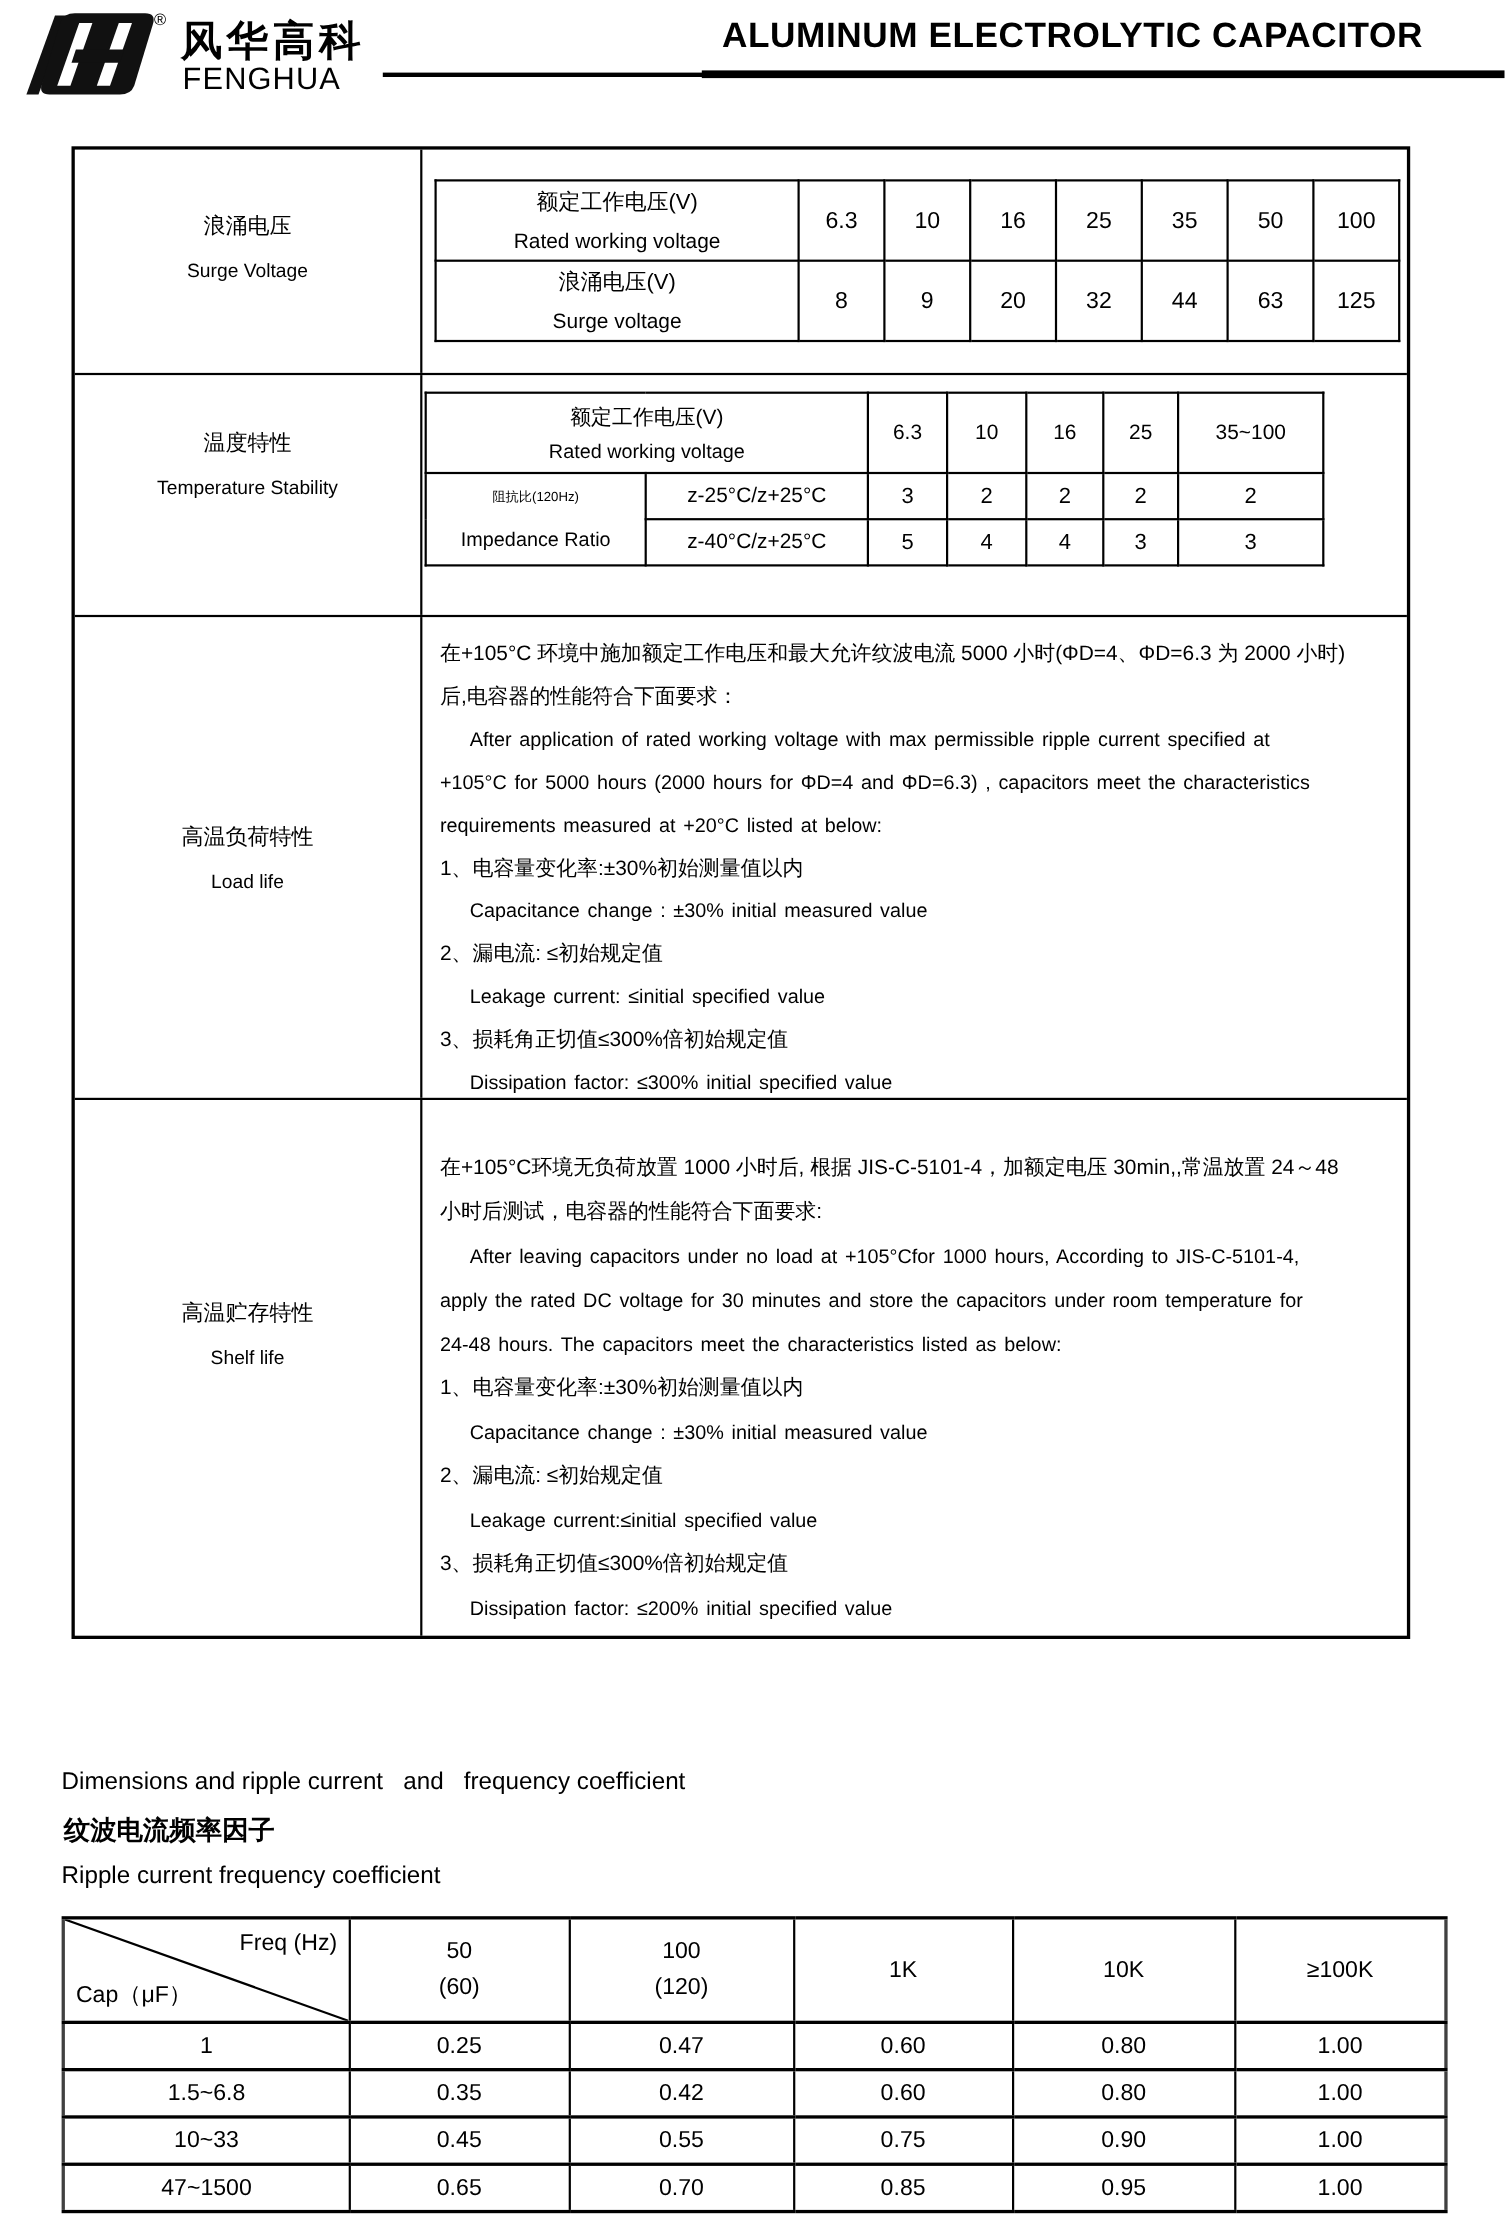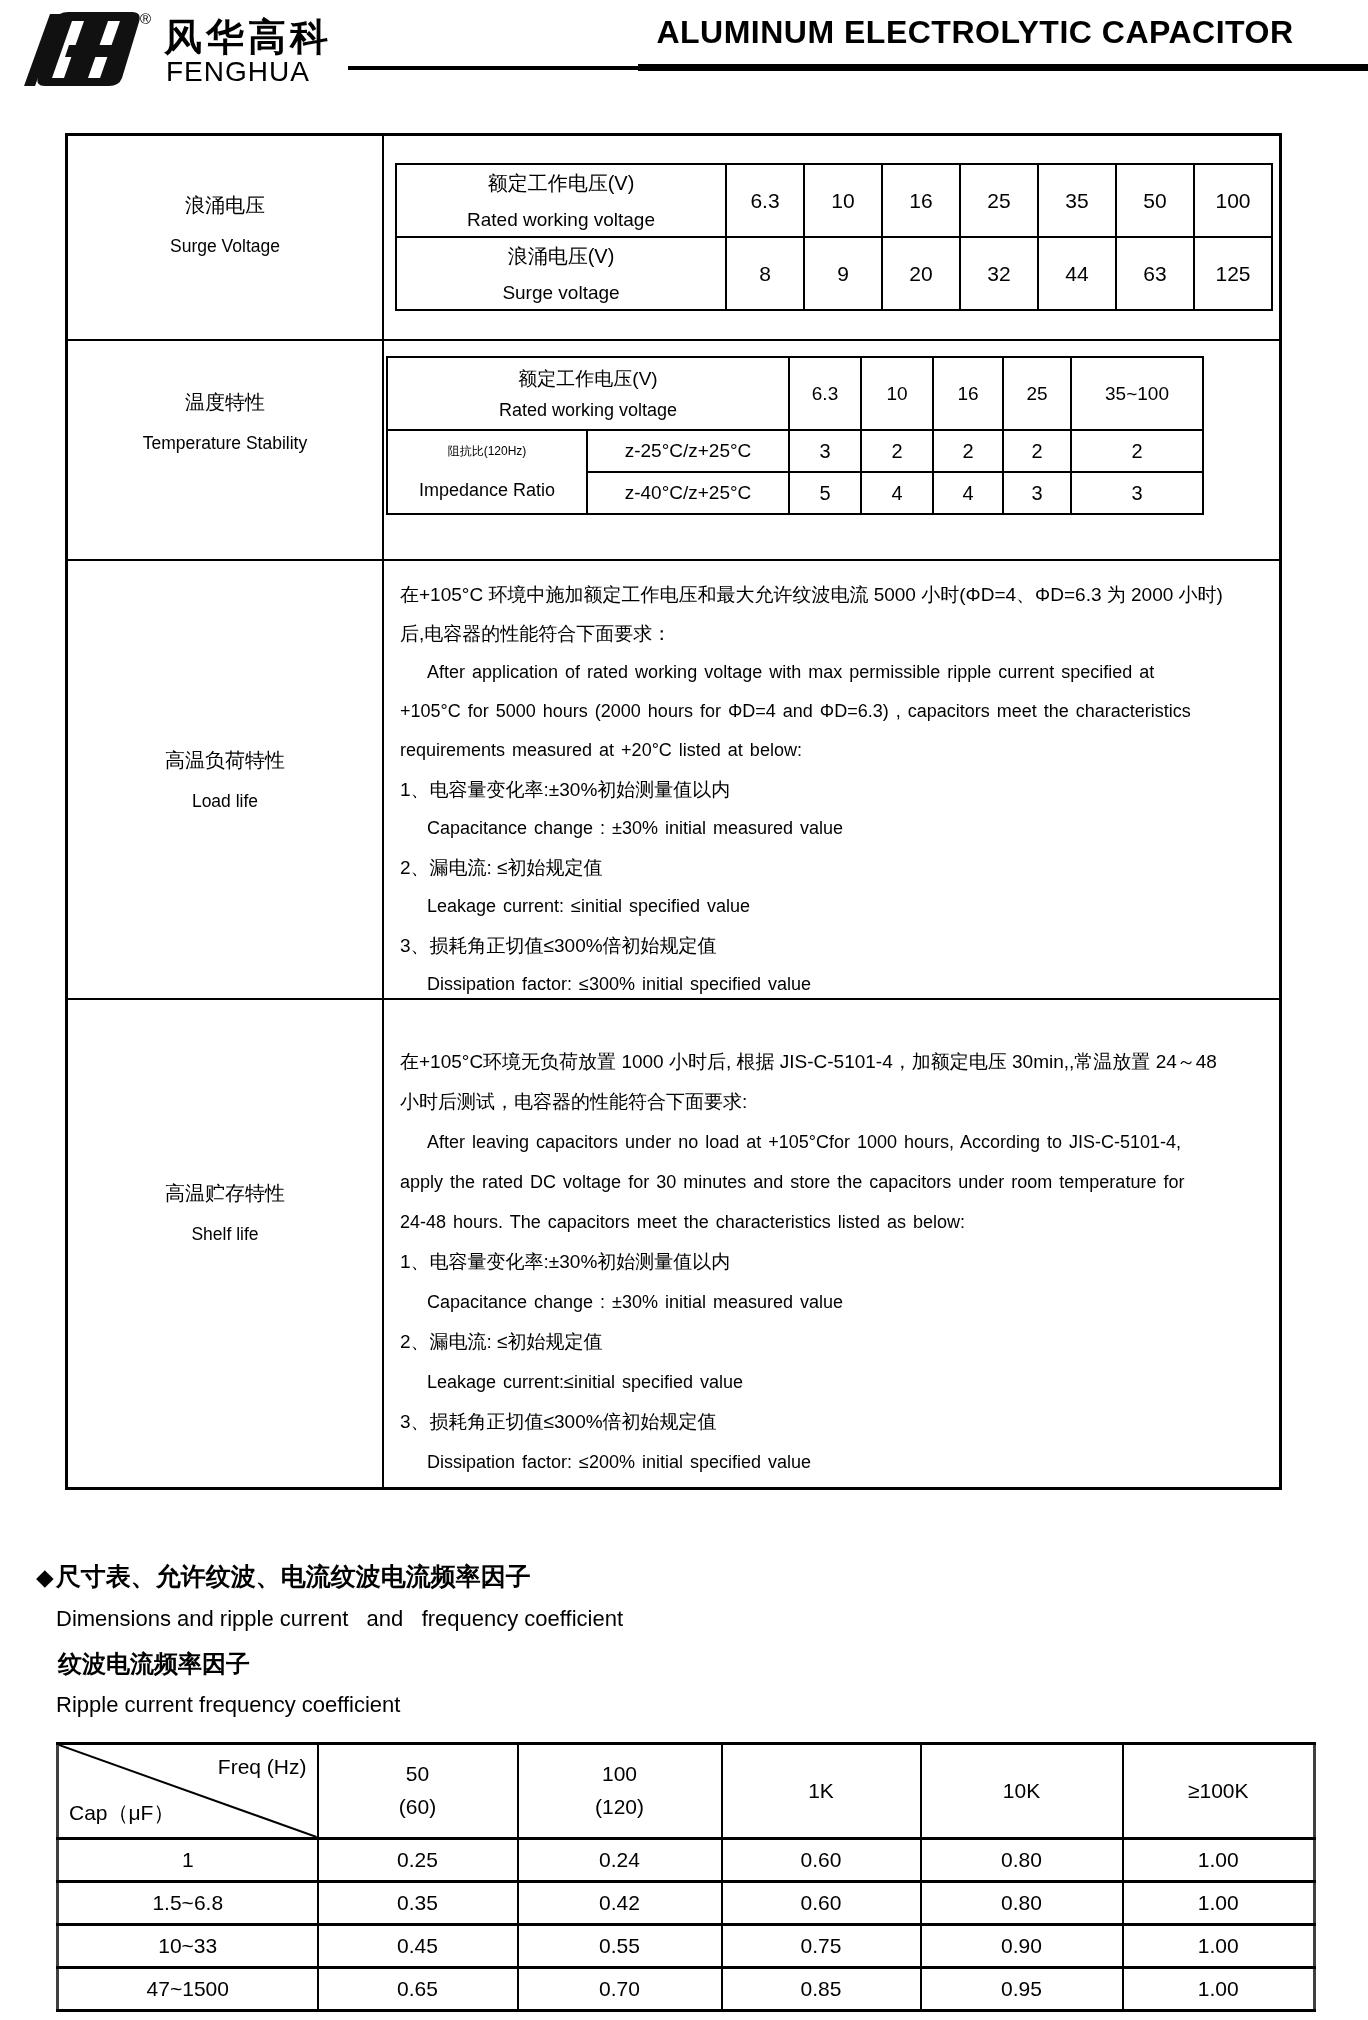--- a/index.html
+++ b/index.html
@@ -243,23 +243,20 @@
           <div class="tline en ind">Capacitance change : ±30% initial measured value</div>
           <div class="tline zh">2、漏电流: ≤初始规定值</div>
           <div class="tline en ind">Leakage current:≤initial specified value</div>
           <div class="tline zh">3、损耗角正切值≤300%倍初始规定值</div>
           <div class="tline en ind">Dissipation factor: ≤200% initial specified value</div>
         </div>
       </div>
     </div>
   </div>
 
-  <div class="rip-heading-cn">
-    <span class="diamond">◆</span><span>尺寸表、允许纹波、电流纹波电流频率因子</span>
-  </div>
   <div class="rip-heading-en">Dimensions and ripple current   and   frequency coefficient</div>
   <div class="rip-sub-cn">纹波电流频率因子</div>
   <div class="rip-sub-en">Ripple current frequency coefficient</div>
 
   <table class="freq-table">
     <colgroup>
         <col style="width:260px">
         <col style="width:200px">
         <col style="width:204px">
         <col style="width:199px">
@@ -279,21 +276,21 @@
 (60)</td>
       <td class="two-line">100
 (120)</td>
       <td>1K</td>
       <td>10K</td>
       <td>≥100K</td>
     </tr>
     <tr class="drow">
       <td>1</td>
       <td>0.25</td>
-      <td>0.24</td>
+      <td>0.47</td>
       <td>0.60</td>
       <td>0.80</td>
       <td>1.00</td>
     </tr>
     <tr class="drow">
       <td>1.5~6.8</td>
       <td>0.35</td>
       <td>0.42</td>
       <td>0.60</td>
       <td>0.80</td>

